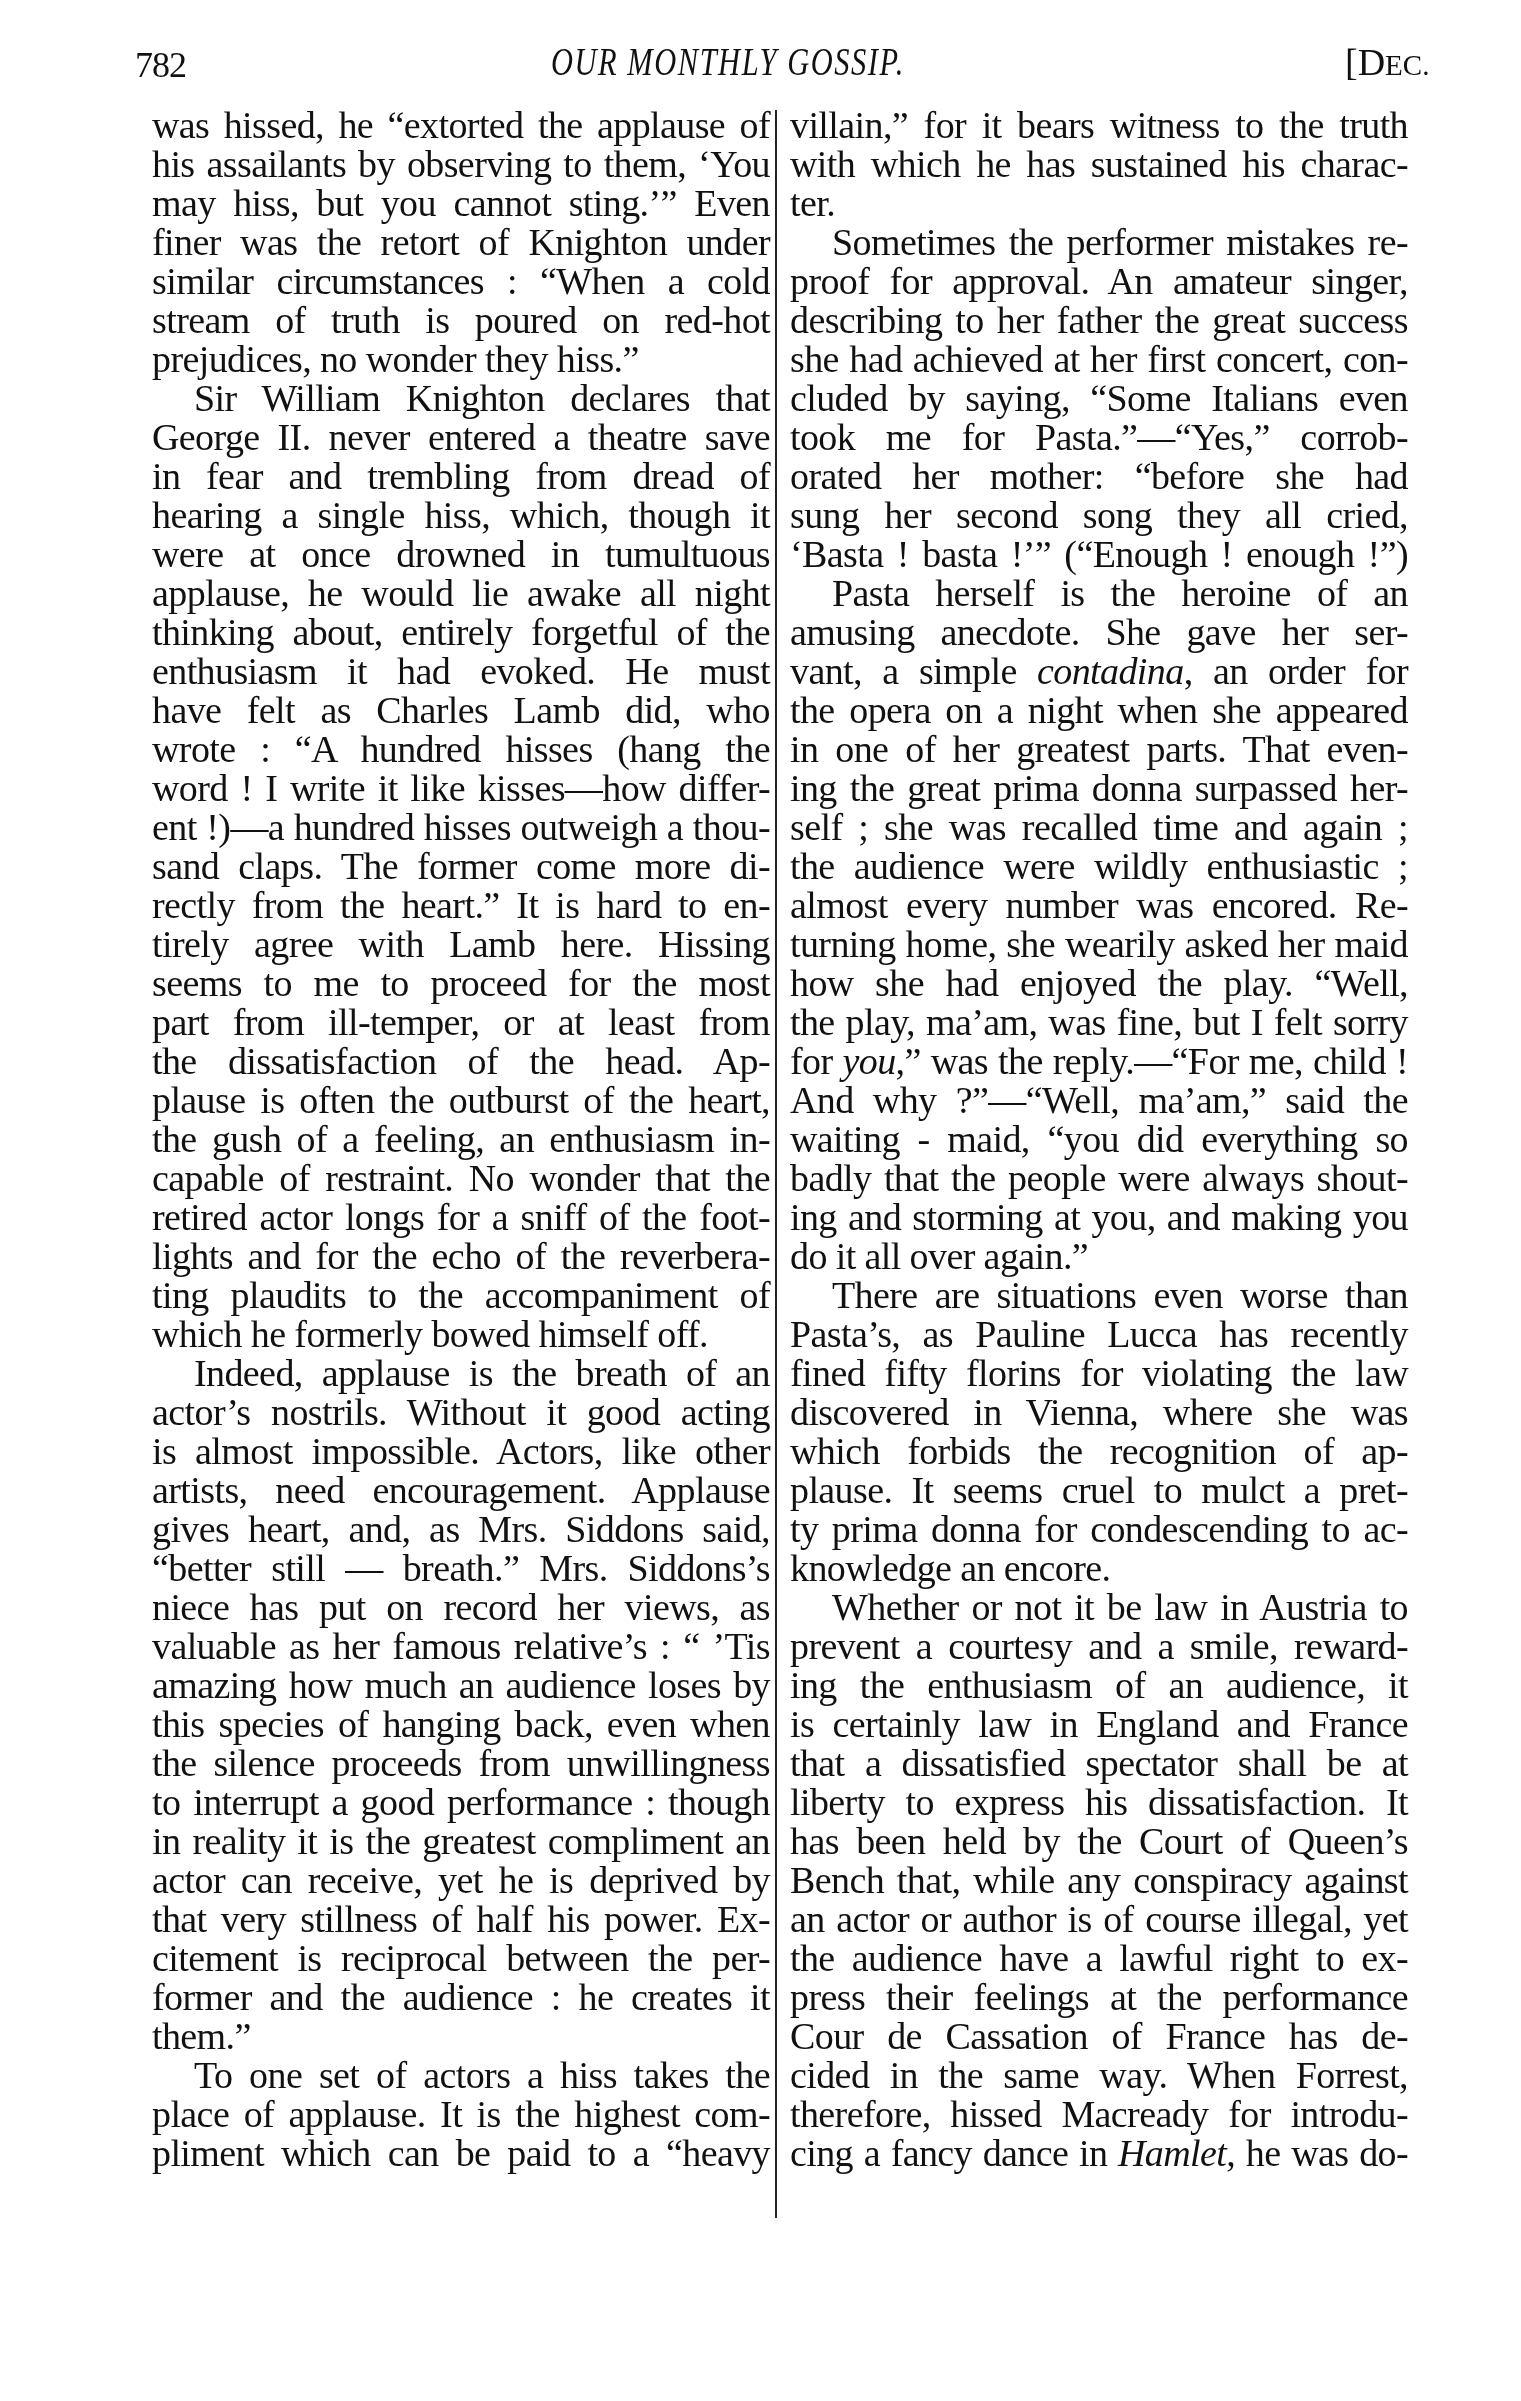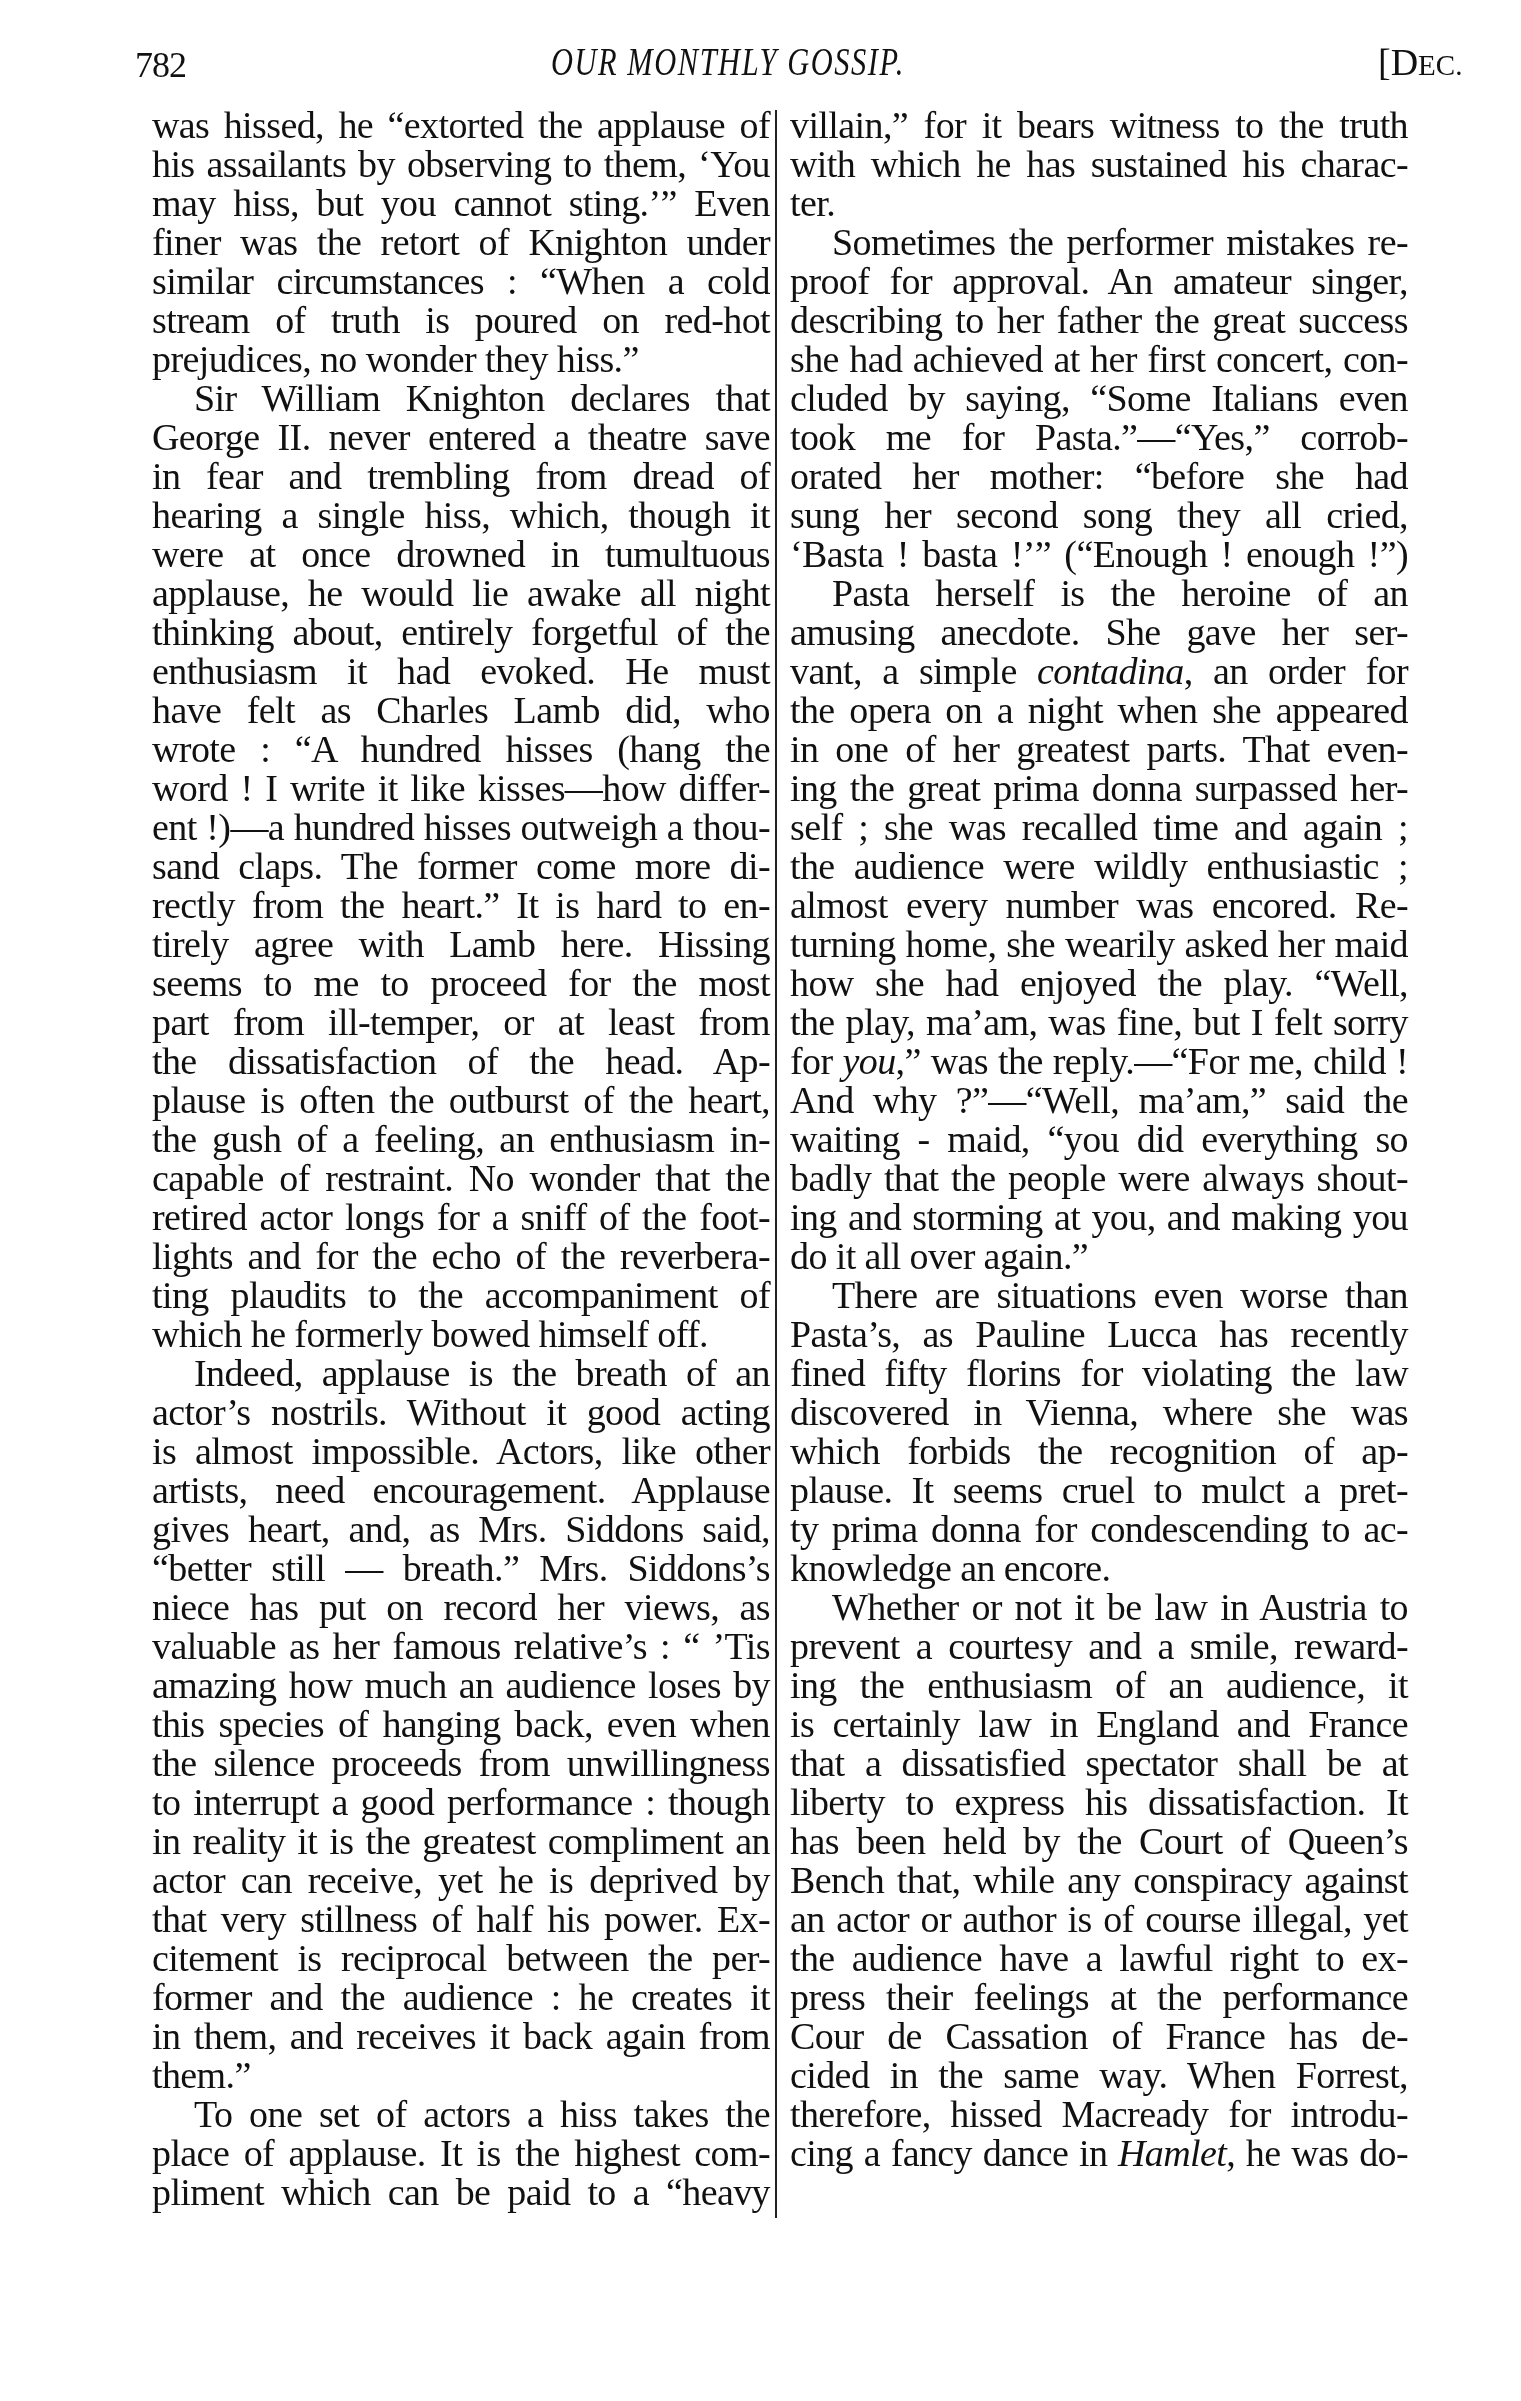--- a/index.html
+++ b/index.html
@@ -1,20 +1,20 @@
 <!DOCTYPE html>
 <html style="font-size:8px"><head>
 <meta charset="utf-8">
 <style>
   html, body { margin: 0; padding: 0; background: #ffffff; }
   body { width: 1522px; height: 2401px; position: relative; overflow: hidden; color: #111111; font-family: "Liberation Serif", "DejaVu Serif", serif; }
   .running-head { position: absolute; top: 35px; left: 0; width: 1522px; height: 55px; text-decoration: underline; }
   .folio { position: absolute; left: 135px; top: 9px; font-size: 36px; letter-spacing: -1px; }
   .head-title { position: absolute; left: 551px; top: 4px; font-size: 39px; font-style: italic; letter-spacing: 2px; transform: scaleX(0.78); transform-origin: left top; white-space: nowrap; }
-  .head-month { position: absolute; left: 1345px; top: 5px; font-size: 38px; white-space: nowrap; margin-left: 33px; }
+  .head-month { position: absolute; left: 1345px; top: 5px; font-size: 38px; white-space: nowrap; }
   .head-month .sc { font-size: 29px; }
   .column { position: absolute; top: 106px; width: 618px; }
   .col-left { left: 152px; }
   .col-right { left: 790px; }
   .line { height: 39px; line-height: 39px; font-size: 38px; white-space: nowrap; text-align: justify; text-align-last: justify; letter-spacing: -0.6px; overflow: visible; }
   .line.last { text-align-last: left; }
   .line.indent { padding-left: 42px; }
   .line i { font-style: italic; }
   .column-rule { position: absolute; left: 775px; top: 110px; width: 1.5px; height: 2108px; background: #222222; }
 </style>
@@ -70,21 +70,20 @@
     <div class="line">valuable as her famous relative’s : “ ’Tis</div>
     <div class="line">amazing how much an audience loses by</div>
     <div class="line">this species of hanging back, even when</div>
     <div class="line">the silence proceeds from unwillingness</div>
     <div class="line">to interrupt a good performance :  though</div>
     <div class="line">in reality it is the greatest compliment an</div>
     <div class="line">actor can receive, yet he is deprived by</div>
     <div class="line">that very stillness of half his power.  Ex-</div>
     <div class="line">citement is reciprocal between the per-</div>
     <div class="line">former and the audience : he creates it</div>
-    <div class="line">in them, and receives it back again from</div>
     <div class="line last">them.”</div>
     <div class="line indent">To one set of actors a hiss takes the</div>
     <div class="line">place of applause.  It is the highest com-</div>
     <div class="line">pliment which can be paid to a “heavy</div>
   </div>
 <div class="column-rule"></div>
 <div class="column col-right">
     <div class="line">villain,” for it bears witness to the truth</div>
     <div class="line">with which he has sustained his charac-</div>
     <div class="line last">ter.</div>

